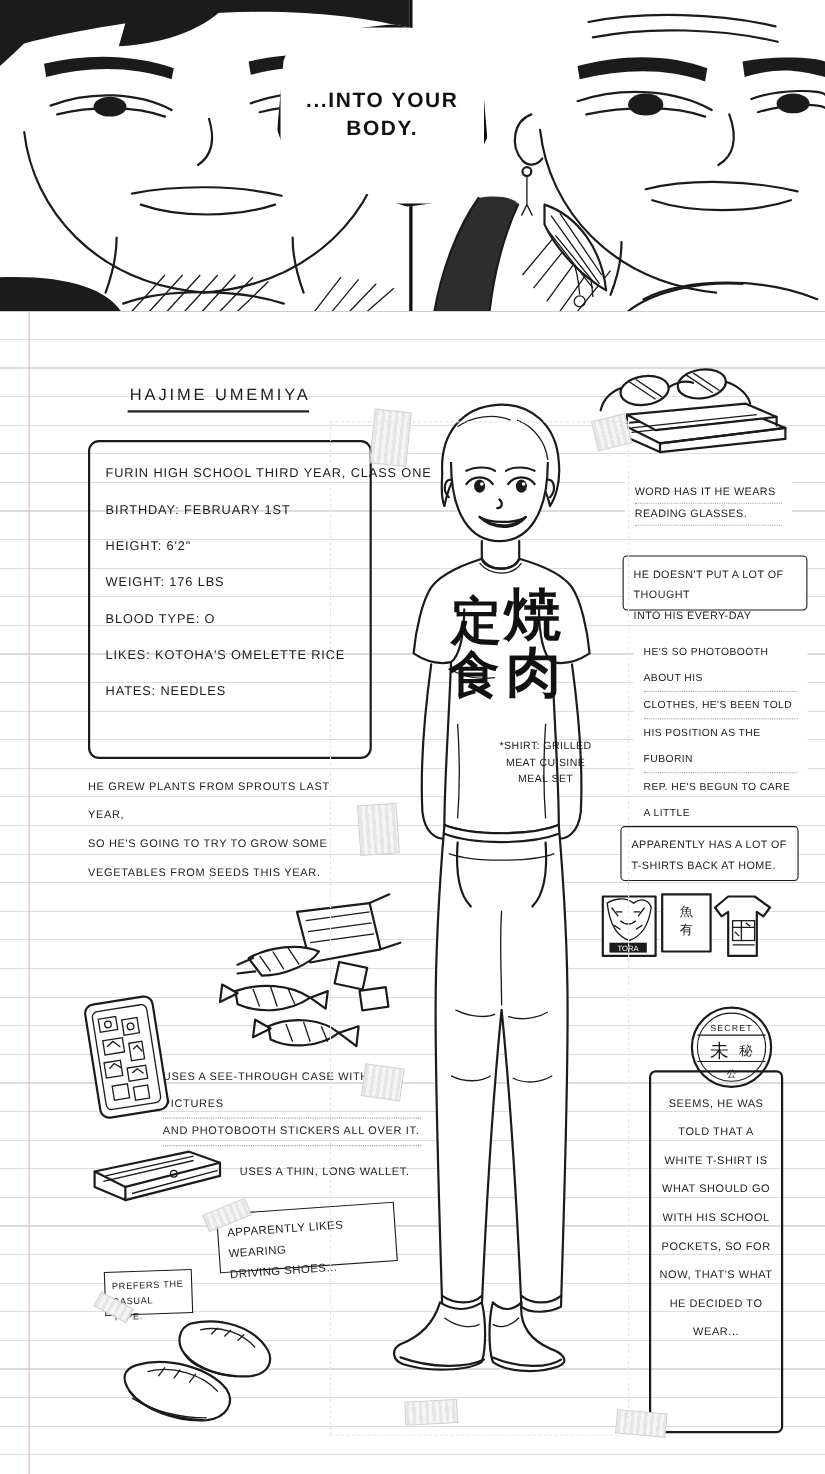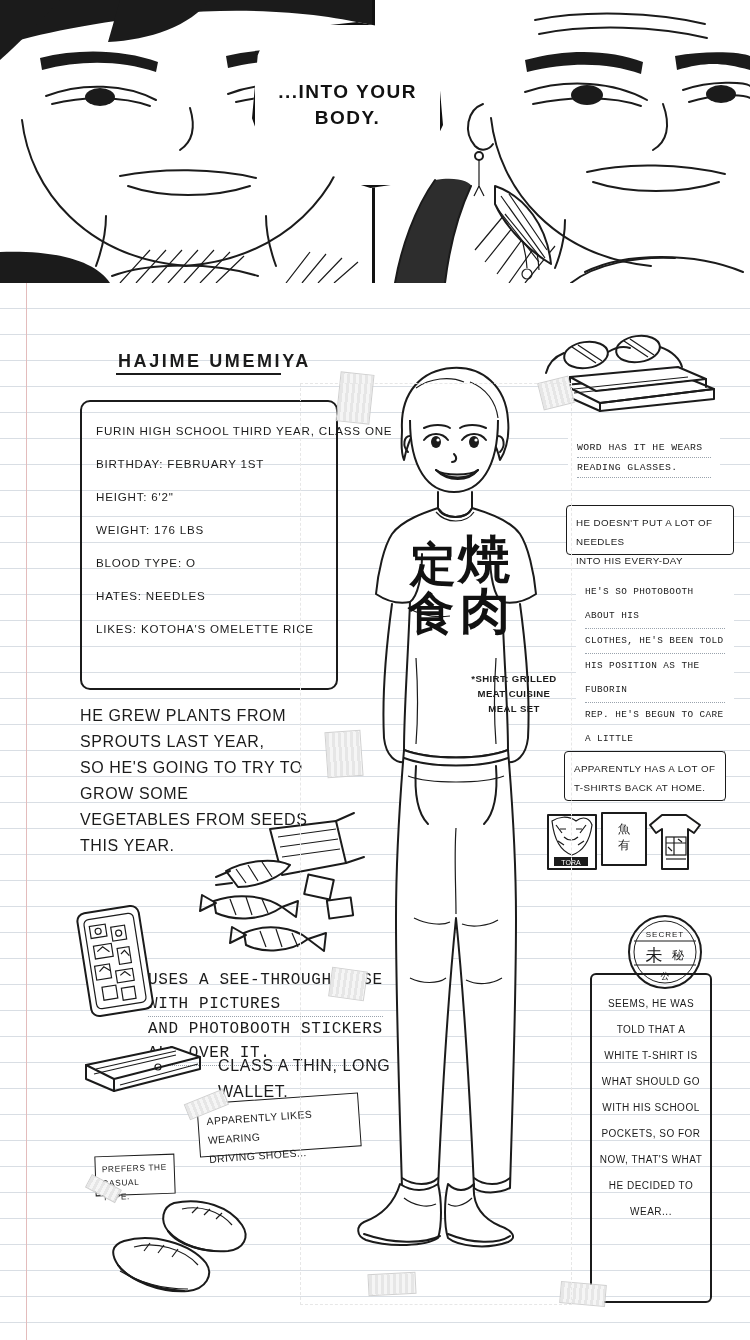--- a/index.html
+++ b/index.html
@@ -25,61 +25,61 @@
 
   
   #page{position:absolute;left:0;top:283px;width:750px;height:1057px;background:#fff;}
   #rules{position:absolute;inset:0;
         background:repeating-linear-gradient(to bottom,transparent 0 25px,#d9dee4 25px 26px);}
   #margin{position:absolute;left:26px;top:0;bottom:0;width:1px;background:#e3bcbc;}
 
   .hand{font-family:"Liberation Sans",sans-serif;letter-spacing:.6px;color:#1b1b1b;}
 
   
-  #name{position:absolute;left:118px;top:68px;font-size:18px;font-weight:700;letter-spacing:2.6px;text-align:right;}
+  #name{position:absolute;left:118px;top:68px;font-size:15px;font-weight:400;letter-spacing:2.6px;text-align:right;}
   #name-underline{position:absolute;left:116px;top:90px;width:165px;height:1.5px;background:#1b1b1b;}
 
   
   #profilebox{position:absolute;left:80px;top:117px;width:258px;height:290px;
       border:2.5px solid #1b1b1b;border-radius:10px;box-sizing:border-box;padding:22px 0 0 14px;}
   #profilebox .line{font-size:11.6px;letter-spacing:.8px;height:33px;white-space:nowrap;}
 
-  .note{position:absolute;font-size:16px;letter-spacing:.6px;line-height:26px;}
+  .note{position:absolute;font-size:10px;letter-spacing:.6px;line-height:26px;}
   .tapeh{position:absolute;background:
      repeating-linear-gradient(90deg,#e6e6e6 0 3px,#f5f5f5 3px 6px);
      border:1px solid #d0d0d0;}
 
   
   .cbox{position:absolute;border:1.6px solid #1b1b1b;background:#fff;box-sizing:border-box;
         padding:7px 9px;font-size:9.8px;line-height:19px;letter-spacing:.4px;}
   .cbox.rounded{border-radius:4px;}
 
   
   #tallbox{position:absolute;left:590px;top:690px;width:122px;height:330px;border:2px solid #1b1b1b;
      border-radius:6px;box-sizing:border-box;padding:16px 6px;text-align:center;
      font-size:10px;line-height:26px;letter-spacing:.5px;}
 
   
-  .dot{border-bottom:1px dotted #9aa3ad;font-family:Liberation Mono, monospace;}
+  .dot{border-bottom:1px dotted #9aa3ad;}
 
   
   #figure{position:absolute;left:330px;top:75px;width:250px;height:985px;}
 
   
   svg .s{fill:none;stroke:#1b1b1b;stroke-width:2;stroke-linecap:round;stroke-linejoin:round;}
   svg .sf{fill:#fff;stroke:#1b1b1b;stroke-width:2;stroke-linejoin:round;}
   svg .thin{fill:none;stroke:#1b1b1b;stroke-width:1.2;}
   svg .blkf{fill:#1b1b1b;}
 
   .shirtkanji{position:absolute;font-family:"DejaVu Sans",sans-serif;font-weight:700;color:#111;}
 
   
   .obj{position:absolute;}
 
-  .caption{position:absolute;font-size:9.6px;line-height:15px;letter-spacing:.4px;text-align:center;font-weight:700;margin-left:18px;}
+  .caption{position:absolute;font-size:9.6px;line-height:15px;letter-spacing:.4px;text-align:center;font-weight:400;}
 </style>
 </head>
 <body>
 
 <div id="panel">
 
   <div class="face faceL">
     <svg width="372" height="283" viewBox="0 0 372 283">
 
       <path class="blkf" d="M0,0 L372,0 L372,26 C330,14 250,6 170,14 C96,22 36,34 0,46 Z"></path>
@@ -173,38 +173,38 @@
 
   <div id="name" class="hand">HAJIME UMEMIYA</div>
   <div id="name-underline"></div>
 
   <div id="profilebox">
     <div class="line hand">FURIN HIGH SCHOOL THIRD YEAR, CLASS ONE</div>
     <div class="line hand">BIRTHDAY: FEBRUARY 1ST</div>
     <div class="line hand">HEIGHT: 6'2"</div>
     <div class="line hand">WEIGHT: 176 LBS</div>
     <div class="line hand">BLOOD TYPE: O</div>
+    <div class="line hand">LIKES: KOTOHA'S OMELETTE RICE</div>
     <div class="line hand">HATES: NEEDLES</div>
-    <div class="line hand">LIKES: KOTOHA'S OMELETTE RICE</div>
   </div>
 
   <div class="note hand" style="left:80px;top:420px;width:250px;">
     <div>HE GREW PLANTS FROM SPROUTS LAST YEAR,</div>
     <div>SO HE'S GOING TO TRY TO GROW SOME</div>
     <div>VEGETABLES FROM SEEDS THIS YEAR.</div>
   </div>
 
 
   <div class="note hand" style="left:148px;top:685px;width:235px;line-height:24px;">
     <div class="dot">USES A SEE-THROUGH CASE WITH PICTURES</div>
     <div class="dot">AND PHOTOBOOTH STICKERS ALL OVER IT.</div>
   </div>
 
   <div class="note hand" style="left:218px;top:770px;width:220px;">
-    <div>CLASS A THIN, LONG WALLET.</div>
+    <div>USES A THIN, LONG WALLET.</div>
   </div>
 
   <div style="position:absolute;left:198px;top:815px;width:160px;height:52px;
        background:#fff;border:1.4px solid #1b1b1b;transform:rotate(-4deg);">
     <div class="hand" style="padding:8px 8px;font-size:10.4px;line-height:19px;letter-spacing:.4px;">
       <div>APPARENTLY LIKES WEARING</div>
       <div>DRIVING SHOES...</div>
     </div>
     <div class="tapeh" style="left:-12px;top:-8px;width:40px;height:15px;transform:rotate(-18deg);"></div>
   </div>
@@ -217,21 +217,21 @@
     </div>
     <div class="tapeh" style="left:-10px;top:24px;width:32px;height:13px;transform:rotate(30deg);"></div>
   </div>
 
   <div class="cbox hand" style="left:568px;top:148px;width:152px;height:52px;border:none;">
     <div class="dot">WORD HAS IT HE WEARS</div>
     <div class="dot">READING GLASSES.</div>
   </div>
 
   <div class="cbox rounded hand" style="left:566px;top:222px;width:168px;height:50px;">
-    <div>HE DOESN'T PUT A LOT OF NEEDLES</div>
+    <div>HE DOESN'T PUT A LOT OF THOUGHT</div>
     <div>INTO HIS EVERY-DAY FASHION.</div>
   </div>
 
   <div class="cbox hand" style="left:576px;top:290px;width:158px;height:134px;border:none;line-height:24px;font-size:9.4px;">
     <div class="dot">HE'S SO PHOTOBOOTH ABOUT HIS</div>
     <div class="dot">CLOTHES, HE'S BEEN TOLD</div>
     <div class="dot">HIS POSITION AS THE FUBORIN</div>
     <div class="dot">REP. HE'S BEGUN TO CARE A LITTLE</div>
     <div class="dot">MORE ABOUT FASHION LATELY.</div>
   </div>

